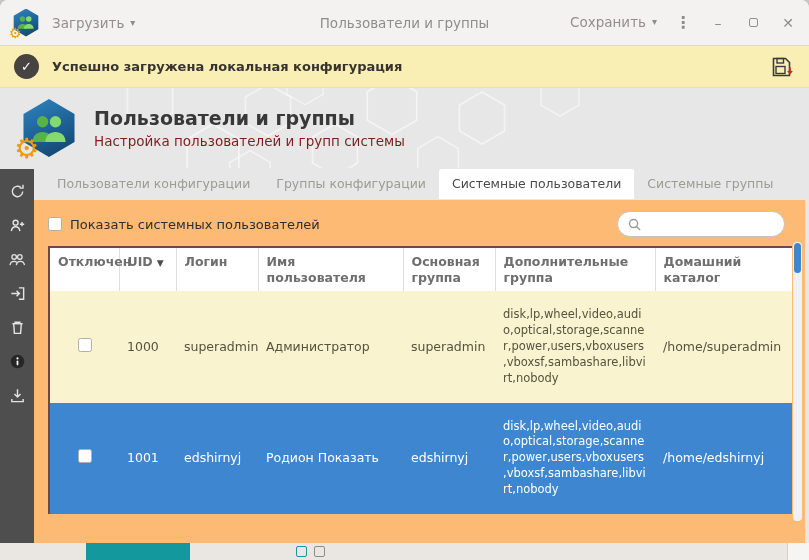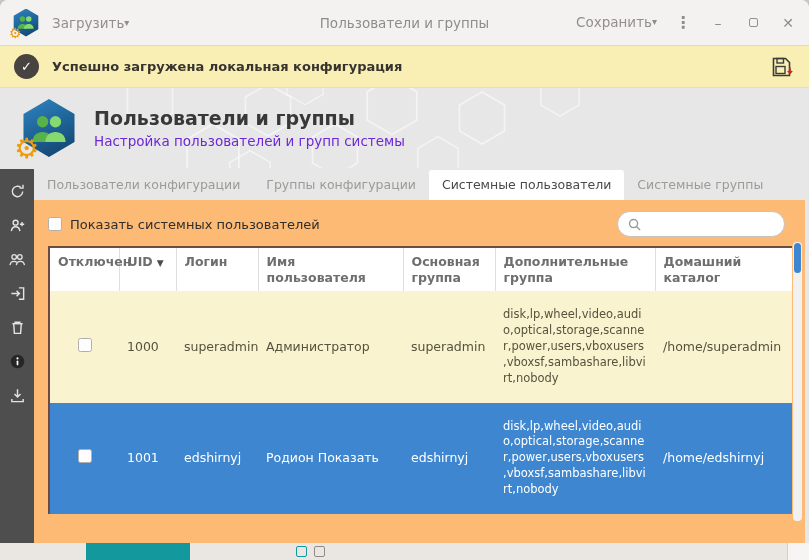--- a/index.html
+++ b/index.html
@@ -19,21 +19,21 @@
     display:flex; align-items:center; padding:0 12px; position:relative;
   }
   .tb-title {
     position:absolute; left:0; right:0; text-align:center;
     color:#8f8d89; font-size:13.5px; pointer-events:none;
   }
   .tb-left { display:flex; align-items:center; gap:12px; z-index:1; }
   .tb-right { margin-left:auto; display:flex; align-items:flex-start; gap:17px; z-index:1; }
   .btn-drop {
     background:none; border:none; color:#928f8b; font-size:13.5px;
-    display:flex; align-items:center; cursor:pointer;
+    display:flex; gap:6px; align-items:center; cursor:pointer;
     font-family:inherit;
   }
   .caret { font-size:10px; color:#8f8d89; }
   .winbtn {
     background:none; border:none; color:#8f8d89; font-size:14px;
     cursor:pointer; line-height:1; display:flex; align-items:center; justify-content:center;
     width:18px; height:18px; font-family:inherit;
   }
   .winbtn.dots { font-size:16px; font-weight:bold; }
   .maxsquare { width:9px; height:9px; border:1.5px solid #94918e; border-radius:2px; display:inline-block; }
@@ -62,31 +62,31 @@
   }
   .notif-text { font-weight:bold; color:#37342f; font-size:13px; flex:1; }
   
   .header {
     height:80px; background:#e7e7e7; position:relative;
     display:flex; align-items:center; padding:0 20px; gap:16px; overflow:hidden;
   }
   .hexpattern { position:absolute; inset:0; width:100%; height:100%; }
   .header-text { position:relative; }
   .header-title { font-size:19px; font-weight:bold; color:#383838; }
-  .header-sub { font-size:13.5px; color:#6d28d9; margin-top:4px; }
+  .header-sub { font-size:13.5px; color:#7f1d1d; margin-top:4px; }
   
   .bodyarea { position:absolute; top:169px; bottom:0; left:0; right:0; display:flex; }
   .sidebar {
     width:34px; background:#4e4e4e; display:flex; flex-direction:column;
     align-items:center; padding-top:13px; gap:16px; flex:none;
   }
   .side-btn { background:none; border:none; cursor:pointer; width:20px; height:18px;
     display:flex; align-items:center; justify-content:center; }
   .main { flex:1; display:flex; flex-direction:column; padding-right:4px; min-width:0; }
-  .tabs { display:flex; align-items:center; height:31px; flex:none; }
+  .tabs { display:flex; padding-left:10px; align-items:flex-start; height:31px; flex:none; }
   .tab { padding:7px 13px 8px; font-size:12.5px; color:#9d9b97; cursor:pointer; white-space:nowrap; }
   .tab.active { background:#fff; color:#4a4a4a; border-radius:3px 3px 0 0; }
   .panel { flex:1; background:#fdba74; position:relative; padding:9px 0 0 14px; min-height:0; }
   .panel-top { display:flex; align-items:center; height:30px; padding-right:20px; }
   .cb {
     appearance:none; -webkit-appearance:none; width:14px; height:14px;
     border:1px solid #b3b0ac; border-radius:2.5px; background:#fdfdfd; cursor:pointer; flex:none;
   }
   .cb-label { font-size:13px; color:#2e2e2e; margin-left:8px; }
   .search {

